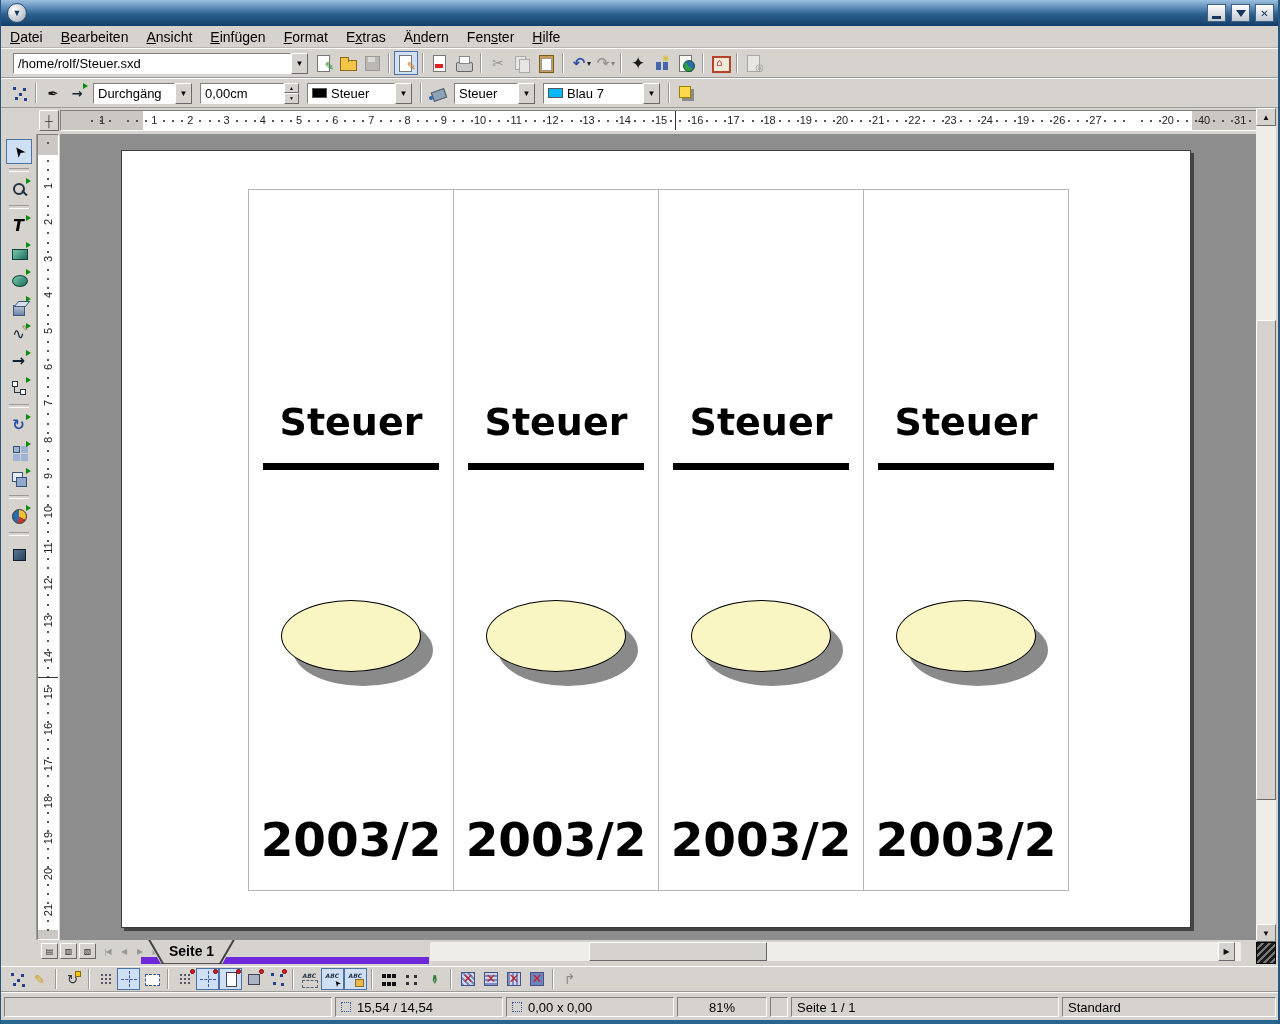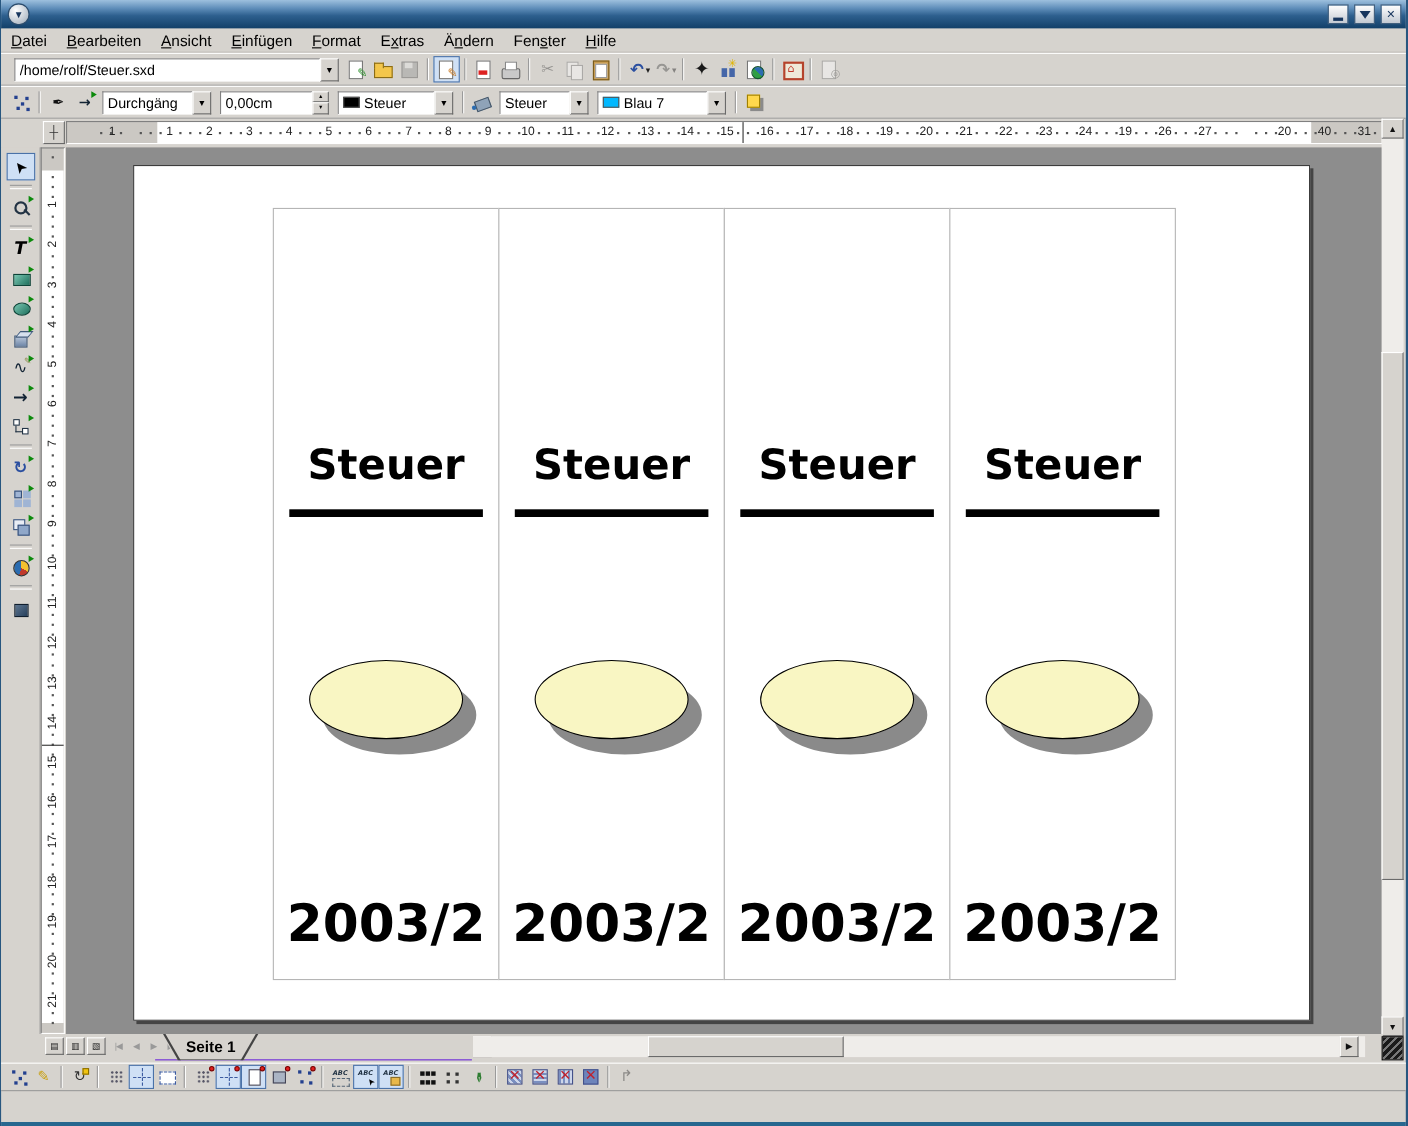--- a/index.html
+++ b/index.html
@@ -104,21 +104,21 @@
   .vscroll{position:absolute;right:2px;top:108px;width:20px;height:856px;background:#efedea;}
   .sbtn{position:absolute;width:20px;height:18px;background:#d6d3ce;border:1px solid;
     border-color:#fff #6a6a6a #6a6a6a #fff;display:flex;align-items:center;justify-content:center;font-size:8px;color:#111;}
   .vthumb{position:absolute;left:0;top:212px;width:20px;height:480px;background:#d6d3ce;
     border:1px solid;border-color:#fff #6a6a6a #6a6a6a #fff;}
   .tabrow{position:absolute;left:0;top:940px;width:1256px;height:26px;background:#d6d3ce;}
   .minib{position:absolute;top:3px;width:17px;height:16px;background:#d6d3ce;border:1px solid;
     border-color:#fff #6a6a6a #6a6a6a #fff;display:flex;align-items:center;justify-content:center;font-size:8px;color:#222;}
   .navb{position:absolute;top:3px;width:17px;height:16px;display:flex;align-items:center;justify-content:center;
     font-size:8px;color:#999;letter-spacing:-1px;}
-  .tabstrip{position:absolute;left:140px;top:0px;right:828px;height:24px;border-bottom:1px solid #6d28d9;text-align:right;}
+  .tabstrip{position:absolute;left:140px;top:0px;right:828px;height:24px;border-bottom:7px solid #6d28d9;text-align:right;}
   .tab{position:absolute;left:6px;top:0;height:24px;padding:3px 22px 0;background:#d6d3ce;
     font-weight:bold;font-size:14px;clip-path:polygon(0 0,100% 0,calc(100% - 14px) 100%,14px 100%);
     border-bottom:1px solid #555;}
   .tab::before{content:"";position:absolute;left:0;top:-2px;width:2px;height:34px;background:#444;transform:rotate(-30deg);transform-origin:top left;}
   .tab::after{content:"";position:absolute;right:0;top:-2px;width:2px;height:34px;background:#444;transform:rotate(30deg);transform-origin:top right;}
   .hscroll{position:absolute;left:429px;top:2px;right:16px;height:19px;background:#efedea;}
   .hthumb{position:absolute;left:159px;top:0;width:178px;height:19px;background:#d6d3ce;
     border:1px solid;border-color:#fff #6a6a6a #6a6a6a #fff;}
   .corner{position:absolute;right:2px;top:942px;width:20px;height:22px;
     background:repeating-linear-gradient(135deg,#1a1a1a 0 3px,#777 3px 5px);border:1px solid #000;}
@@ -800,14 +800,35 @@
       </div>
       <div class="obtn">
         <i class="ic k-phline"></i>
       </div>
       <div class="sep"></div>
       <div class="obtn dis">
         <i class="ic k-exitgroup"></i>
       </div>
     </div>
 
+  <div class="statusbar">
+    <div class="sfield" style="left:3px;width:328px;"></div>
+    <div class="sfield" style="left:334px;width:168px;">
+      <span class="sic"></span>
+      <span>15,54 / 14,54</span>
+    </div>
+    <div class="sfield" style="left:505px;width:168px;">
+      <span class="sic"></span>
+      <span>0,00 x 0,00</span>
+    </div>
+    <div class="sfield" style="left:676px;width:90px;justify-content:center;">
+      <span>81%</span>
+    </div>
+    <div class="sfield" style="left:769px;width:18px;"></div>
+    <div class="sfield" style="left:790px;width:268px;">
+      <span>Seite 1 / 1</span>
+    </div>
+    <div class="sfield" style="left:1061px;width:214px;">
+      <span>Standard</span>
+    </div>
+  </div>
   <div class="frame-bottom"></div>
 </div>
 
 </body></html>

